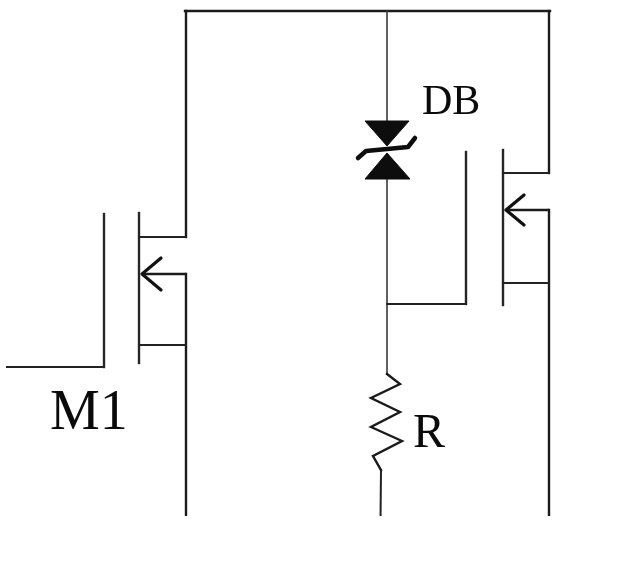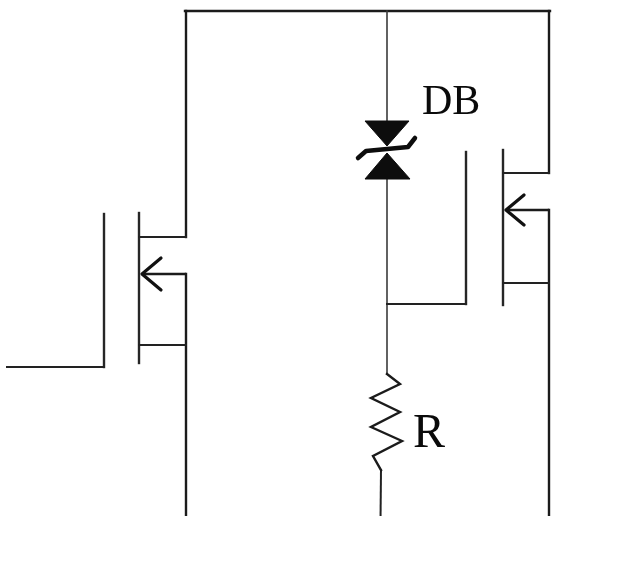--- a/index.html
+++ b/index.html
@@ -144,15 +144,16 @@
     </g>
 
     <g>
       <polyline class="zigzag" points="387,374 400,384 371,398 400,412 371,427 402,441 373,456 381,470"></polyline>
     </g>
 
     <path class="page-rule" d="M0,580 H640"></path>
   </svg>
 
   <div class="ref-label label-db">DB</div>
+  <div class="ref-label label-m1">M1</div>
   <div class="ref-label label-r">R</div>
 
 </div>
 
 </body></html>

